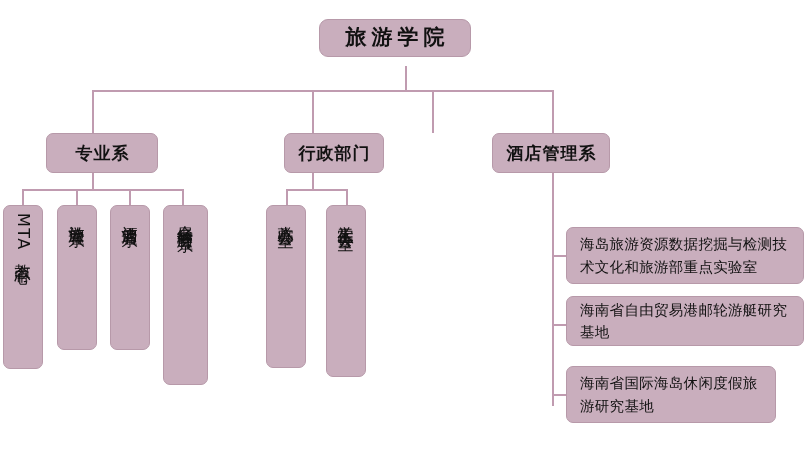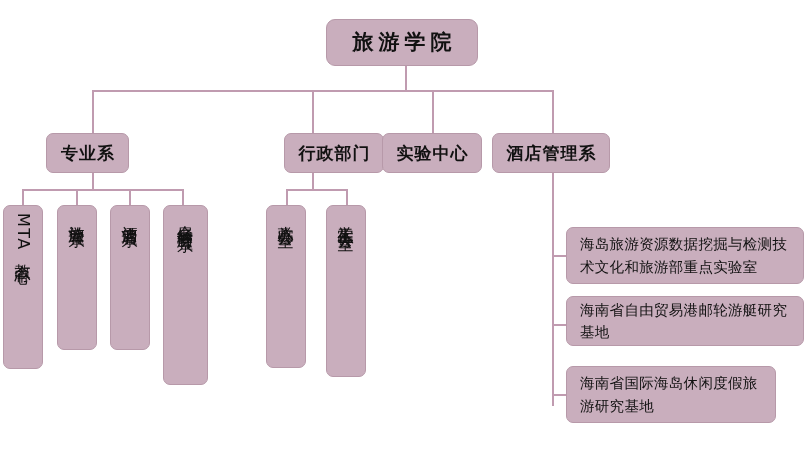--- a/index.html
+++ b/index.html
@@ -104,25 +104,24 @@
   <div class="conn v" style="left:312px; top:173px; height:17px;"></div>
   <div class="conn h" style="left:286px; top:189px; width:62px;"></div>
   <div class="conn v" style="left:286px; top:189px; height:17px;"></div>
   <div class="conn v" style="left:346px; top:189px; height:17px;"></div>
 
   <div class="conn v" style="left:552px; top:173px; height:233px;"></div>
   <div class="conn h" style="left:552px; top:255px; width:15px;"></div>
   <div class="conn h" style="left:552px; top:324px; width:15px;"></div>
   <div class="conn h" style="left:552px; top:394px; width:15px;"></div>
 
-  <div class="node node-root" style="left:326px; top:19px; width:152px; height:47px;">旅游学院</div>
+  <div class="node node-root" style="left:319px; top:19px; width:152px; height:38px;">旅游学院</div>
 
-  <div class="node node-l2" style="left:46px; top:133px; width:83px; height:40px;">专业系</div>
+  <div class="node node-l2" style="left:46px; top:133px; width:112px; height:40px;">专业系</div>
   <div class="node node-l2" style="left:262px; top:133px; width:100px; height:40px;margin-left:22px;">行政部门</div>
-  <div class="node node-l2" style="left:382px; top:133px; width:100px; height:40px;">实验中心</div>
   <div class="node node-l2" style="left:492px; top:133px; width:118px; height:40px;">酒店管理系</div>
 
   <div class="node node-vert has-latin" style="left:3px; top:205px; width:40px; height:164px;">MTA教育中心</div>
   <div class="node node-vert" style="left:57px; top:205px; width:40px; height:145px;">旅游管理系</div>
   <div class="node node-vert" style="left:110px; top:205px; width:40px; height:145px;">酒店管理系</div>
   <div class="node node-vert" style="left:163px; top:205px; width:45px; height:180px;">会展经济与管理系</div>
 
   <div class="node node-vert" style="left:266px; top:205px; width:40px; height:163px;">党政办公室</div>
   <div class="node node-vert" style="left:326px; top:205px; width:40px; height:172px;">学生工作办公室</div>
 

